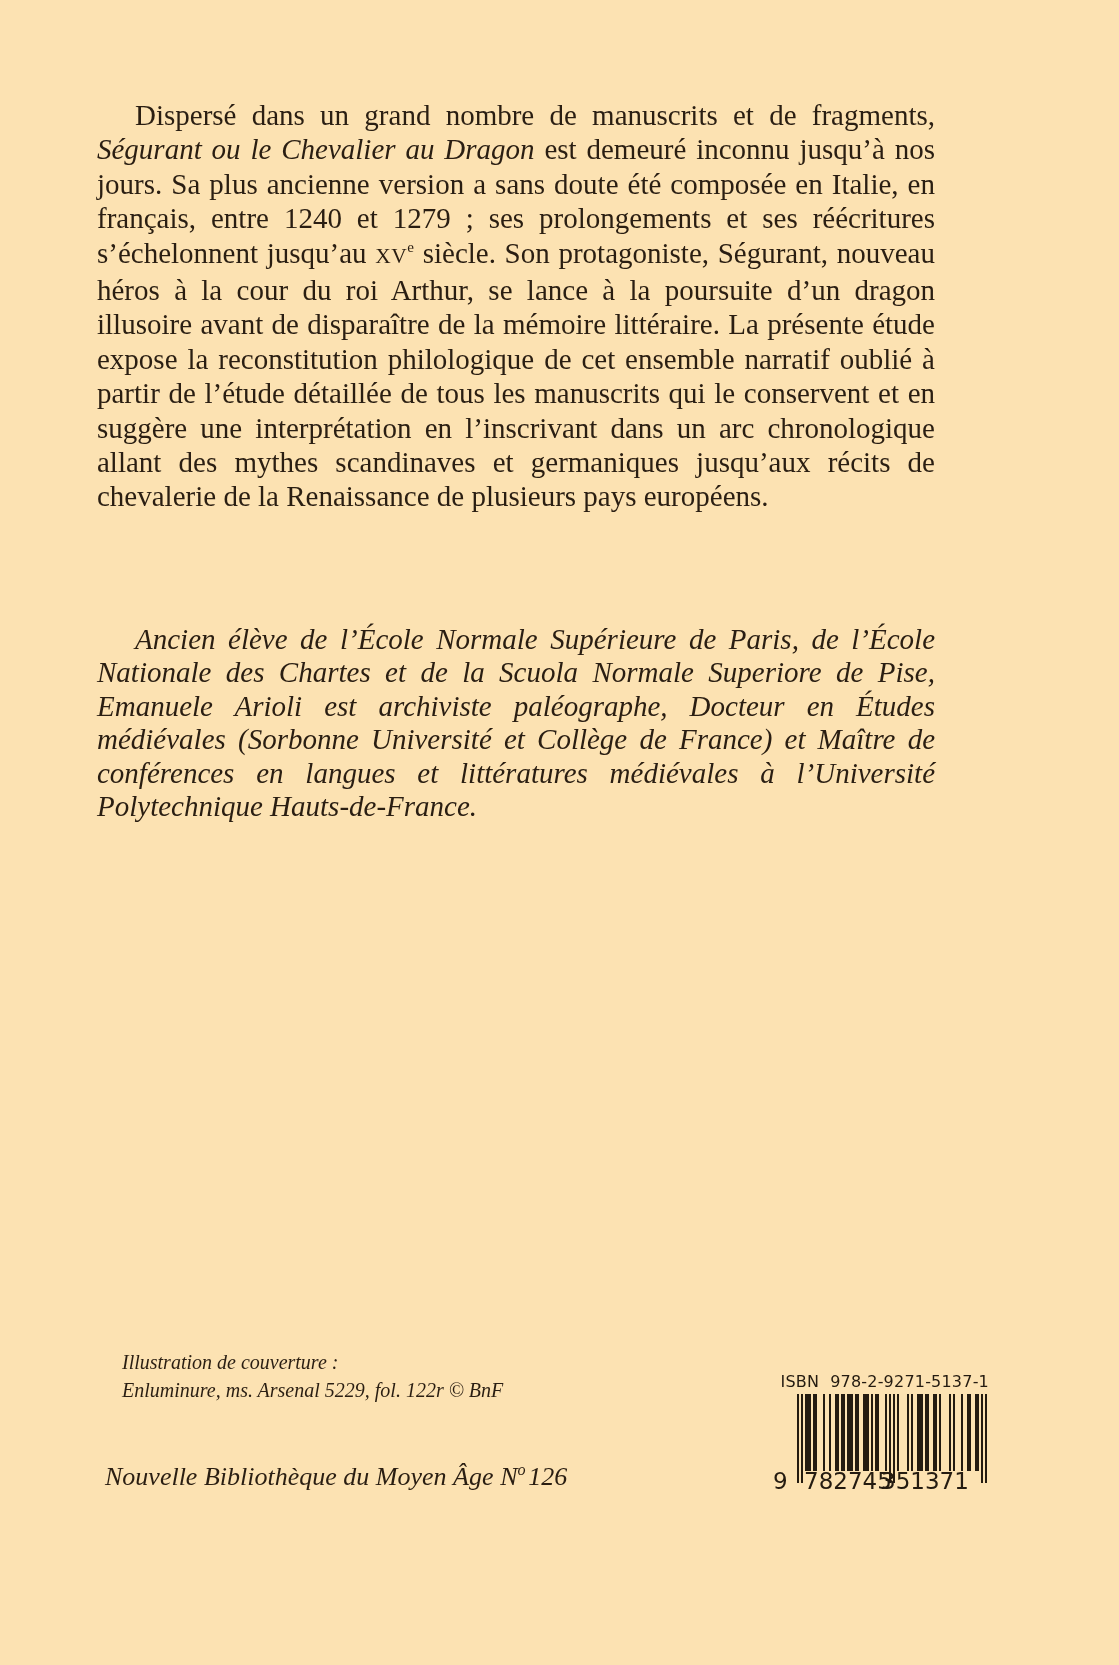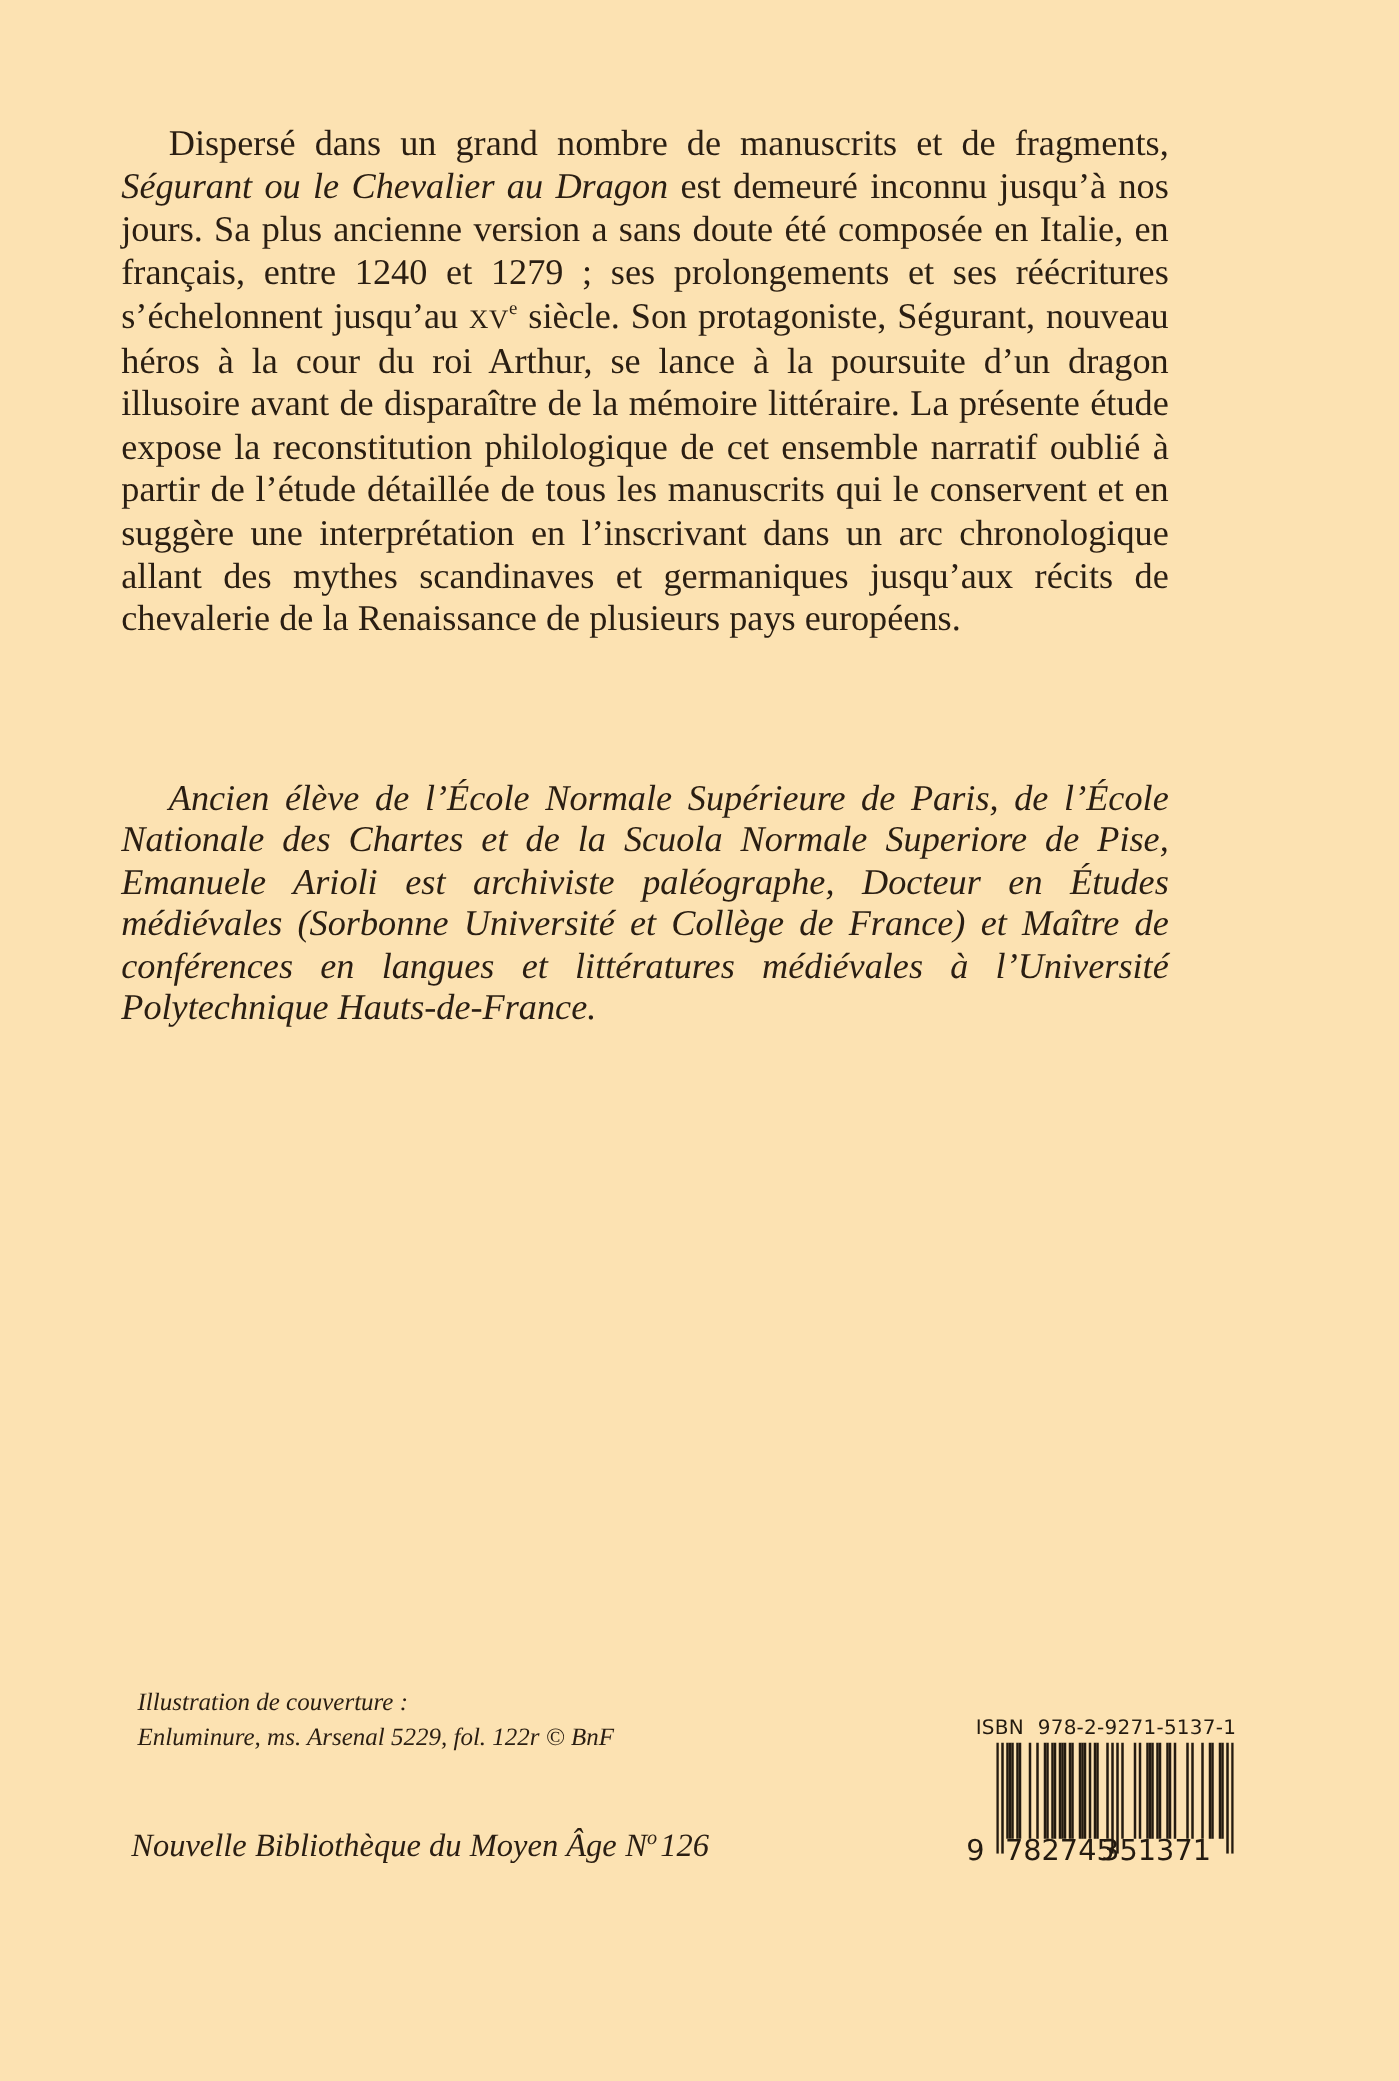--- a/index.html
+++ b/index.html
@@ -26,21 +26,21 @@
   .sc{text-transform:uppercase;font-size:0.74em;letter-spacing:0.5px;}
   sup.exp{font-size:0.52em;vertical-align:super;line-height:0;}
 
   .bio{
     position:absolute;left:97px;top:623px;width:838px;
     font-size:29px;line-height:33.4px;
     font-style:italic;text-align:justify;text-indent:38px;
   }
 
   .credits{
-    position:absolute;left:110px;top:1349px;
+    position:absolute;left:122px;top:1349px;
     font-style:italic;font-size:20px;line-height:27.5px;
   }
 
   .series{
     position:absolute;left:105px;top:1462px;
     font-style:italic;font-size:26px;line-height:30px;
   }
   .numero{margin-left:0.26em;}
   sup.exp2{font-size:0.62em;line-height:0;}
   .series-num{margin-left:0.1em;text-align:center;}

